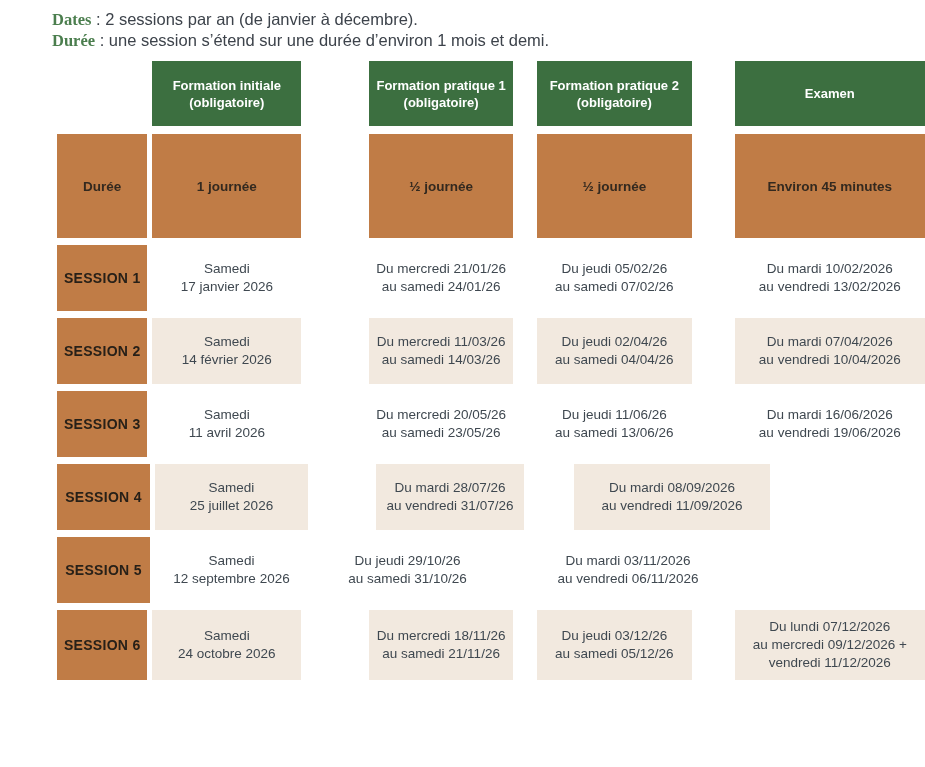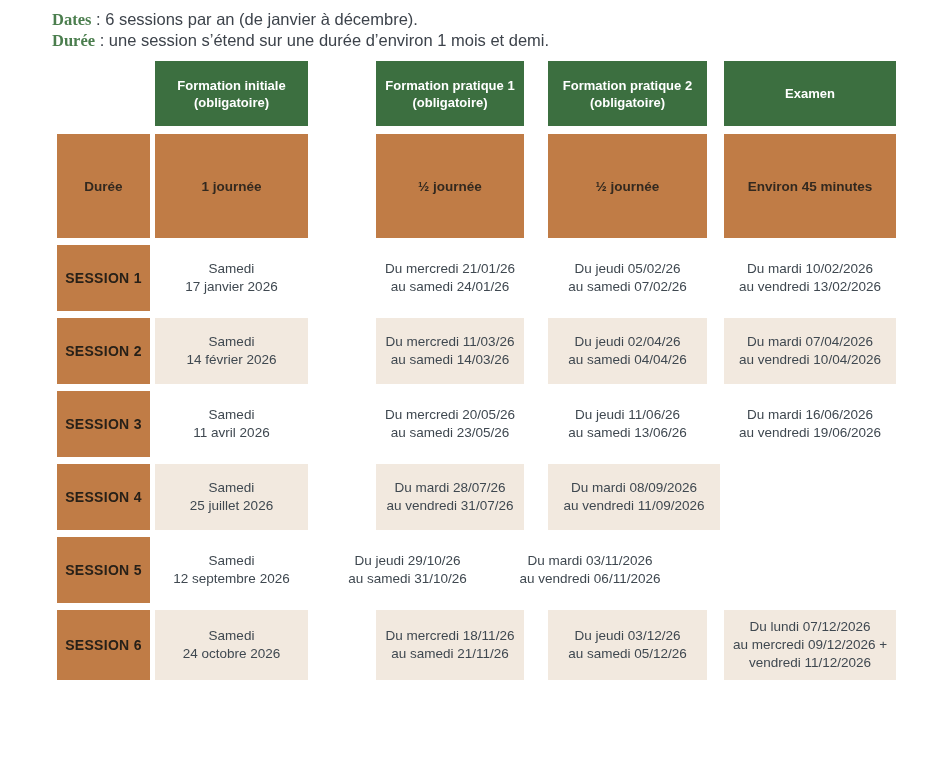--- a/index.html
+++ b/index.html
@@ -31,21 +31,21 @@
   .cell{
     display:flex;align-items:center;justify-content:center;
     text-align:center;white-space:pre-line;
     box-sizing:border-box;padding:2px 4px;
   }
   
   .c0{width:93px;margin-right:5px;}
   .c1{width:153px;margin-right:20px;}
   .c2{width:148px;margin-right:24px;margin-left:48px;}
   .c3{width:159px;margin-right:17px;}
-  .c4{width:172px;}
+  .c4{width:196px;margin-left:26px;}
   
   .h-hdr .cell{height:65px;}
   .h-duree .cell{height:104px;}
   .h-sess .cell{height:66px;}
   .h-sess-tall .cell{height:70px;}
   
   .hdr{
     background:#3c6f40;color:#ffffff;
     font-weight:bold;font-size:13px;line-height:17px;
   }
@@ -56,21 +56,21 @@
   .date{font-size:13.5px;color:#3f4850;line-height:18px;}
   .bg-white{background:#ffffff;}
   .bg-cream{background:#f2e9df;}
 </style>
 </head>
 <body>
 
 <div>
 
   <div class="intro">
-    <div><span class="lbl">Dates</span><span> : 6 sessions par an (de janvier à décembre).</span></div>
+    <div><span class="lbl">Dates</span><span> : 2 sessions par an (de janvier à décembre).</span></div>
     <div><span class="lbl">Durée</span><span> : une session s’étend sur une durée d’environ 1 mois et demi.</span></div>
   </div>
 
   <div class="cal-table">
 
     <div class="row h-hdr gap8">
       <div class="cell c0 empty"></div>
       <div class="cell c1 hdr">Formation initiale
 (obligatoire)</div>
       <div class="cell c2 hdr">Formation pratique 1

